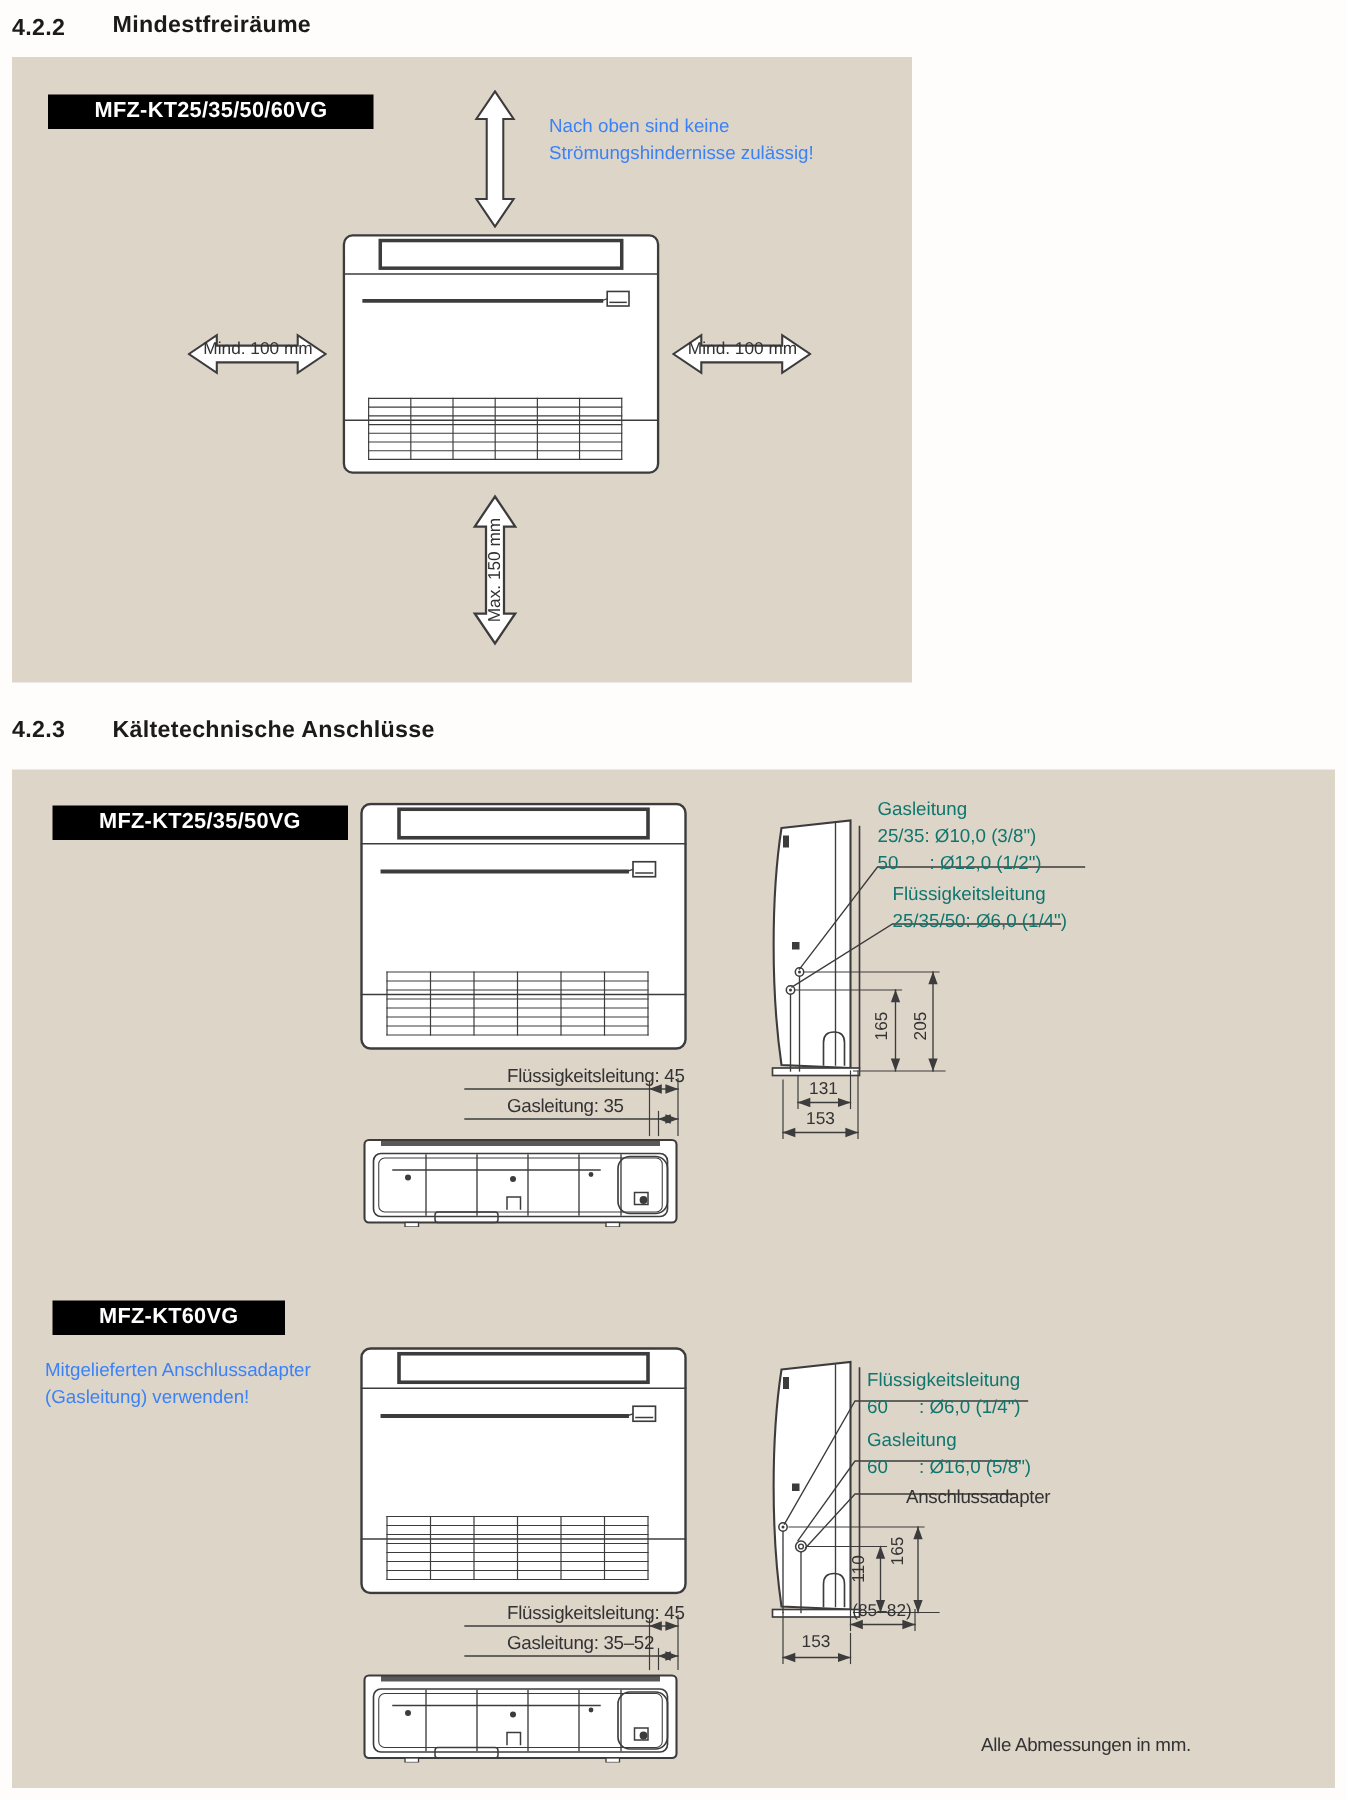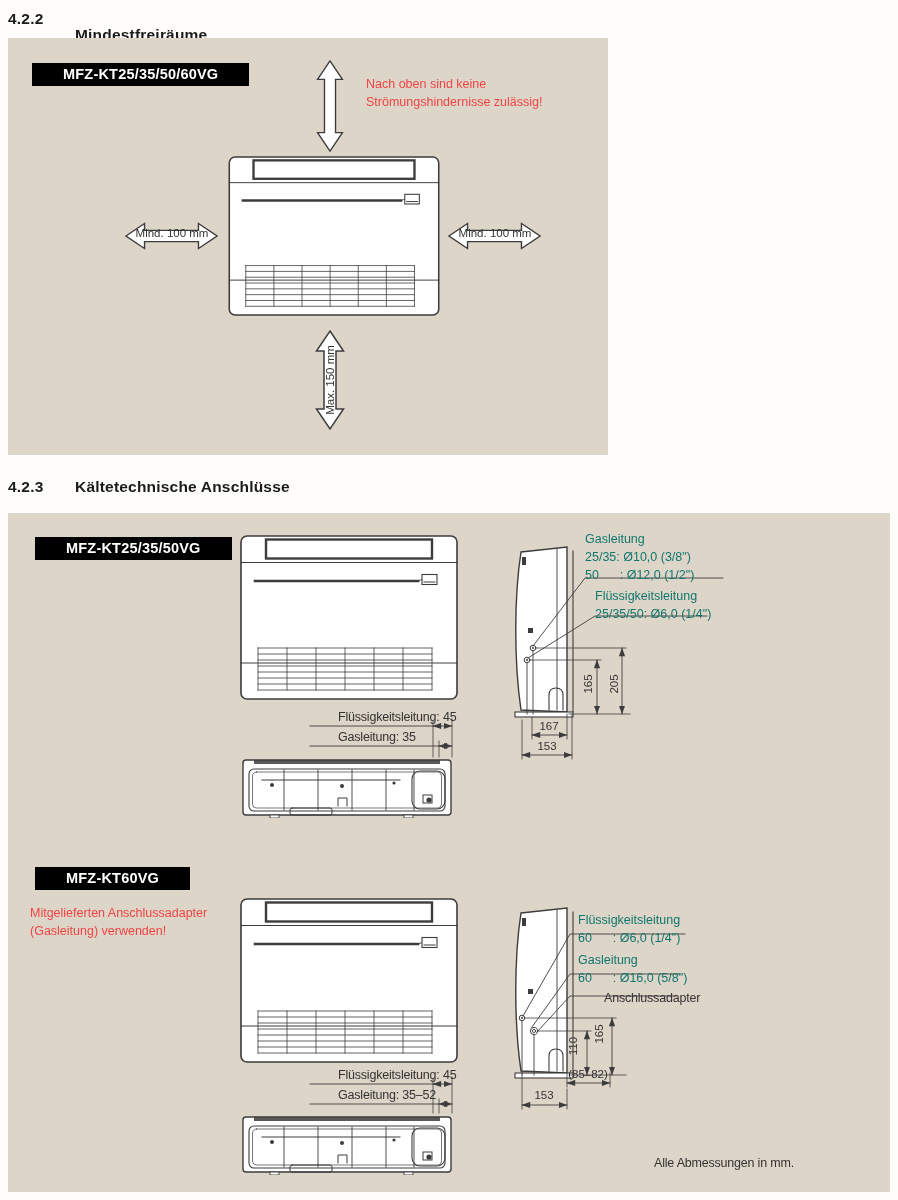--- a/index.html
+++ b/index.html
@@ -3,21 +3,21 @@
 <meta charset="utf-8">
 <style>
   html,body{margin:0;padding:0;background:#fff;}
   #page{position:relative;width:898px;height:1200px;background:#fefdfb;
         font-family:"Liberation Sans",sans-serif;color:#2b2b2b;overflow:hidden;}
   .abs{position:absolute;}
   .panel{background:#ded5c9;}
   .h1{font-size:15.5px;font-weight:bold;color:#1b1b1b;letter-spacing:.2px;}
   .badge{background:#000000;color:#ffffff;font-weight:bold;font-size:14.5px;
          padding:3px 31px 4px;letter-spacing:.2px;white-space:nowrap;}
-  .note{font-size:12.5px;line-height:1.42;color:#ef4444;}
+  .note{font-size:12.5px;line-height:1.42;color:#3b82f6;}
   .lblblock{font-size:12.5px;line-height:18px;color:#0f766e;}
   .lblblock span{display:block;white-space:pre;}
   .lbl{font-size:12.5px;color:#333;white-space:nowrap;letter-spacing:-0.2px;margin-left:26px;}
   .dim{font-size:11.5px;color:#333;white-space:nowrap;}
   .ctr{text-align:center;}
   .rot{position:absolute;transform:translate(-50%,-50%) rotate(-90deg);
        white-space:nowrap;font-size:11.5px;color:#333;}
   svg .s{stroke:#3c3c3c;stroke-width:1.2;fill:none;stroke-linecap:square;stroke-linejoin:miter;}
   svg .w07{stroke-width:0.7}  svg .w08{stroke-width:0.8}
   svg .w09{stroke-width:0.9}  svg .w10{stroke-width:1.0}
@@ -103,21 +103,21 @@
     </symbol>
     <symbol id="sym-arrow-v" viewBox="0 0 34 100">
       <polygon class="s w15 fw" points="17,1 30.5,21 23,21 23,79 30.5,79 17,99 3.5,79 11,79 11,21 3.5,21"></polygon>
     </symbol>
   </defs>
 </svg>
 
 <div id="page">
 
   <span class="h1 abs" style="left:8px;top:10px">4.2.2</span>
-  <span class="h1 abs" style="left:75px;top:26px">Mindestfreiräume</span>
+  <span class="h1 abs" style="left:75px;top:8px">Mindestfreiräume</span>
 
   <div class="panel abs" style="left:8px;top:38px;width:600px;height:417px"></div>
 
   <svg class="abs" style="left:8px;top:38px" width="600" height="417">
     <use href="#sym-arrow-v" x="305" y="22" width="34" height="92"></use>
     <use href="#sym-front" x="220" y="118" width="212" height="160"></use>
     <use href="#sym-arrow-h" x="117" y="182" width="93" height="32"></use>
     <use href="#sym-arrow-h" x="440" y="182" width="93" height="32"></use>
     <use href="#sym-arrow-v" x="305" y="291" width="34" height="102"></use>
   </svg>
@@ -218,21 +218,21 @@
     <span>25/35: Ø10,0 (3/8")</span>
     <span>50      : Ø12,0 (1/2")</span>
   </div>
   <div class="lblblock abs" style="left:595px;top:587px">
     <span>Flüssigkeitsleitung</span>
     <span>25/35/50: Ø6,0 (1/4")</span>
   </div>
 
   <span class="rot" style="left:588px;top:684px">165</span>
   <span class="rot" style="left:614px;top:684px">205</span>
-  <span class="dim abs ctr" style="left:519px;top:720px;width:60px">167</span>
+  <span class="dim abs ctr" style="left:519px;top:720px;width:60px">131</span>
   <span class="dim abs ctr" style="left:517px;top:740px;width:60px">153</span>
 
   <span class="lbl abs" style="left:312px;top:710px">Flüssigkeitsleitung: 45</span>
   <span class="lbl abs" style="left:312px;top:730px">Gasleitung: 35</span>
 
   <span class="badge abs" style="left:35px;top:867px">MFZ-KT60VG</span>
   <div class="note abs" style="left:30px;top:905px;width:222px">Mitgelieferten Anschlussadapter (Gasleitung) verwenden!</div>
 
   <div class="lblblock abs" style="left:578px;top:911px">
     <span>Flüssigkeitsleitung</span>

